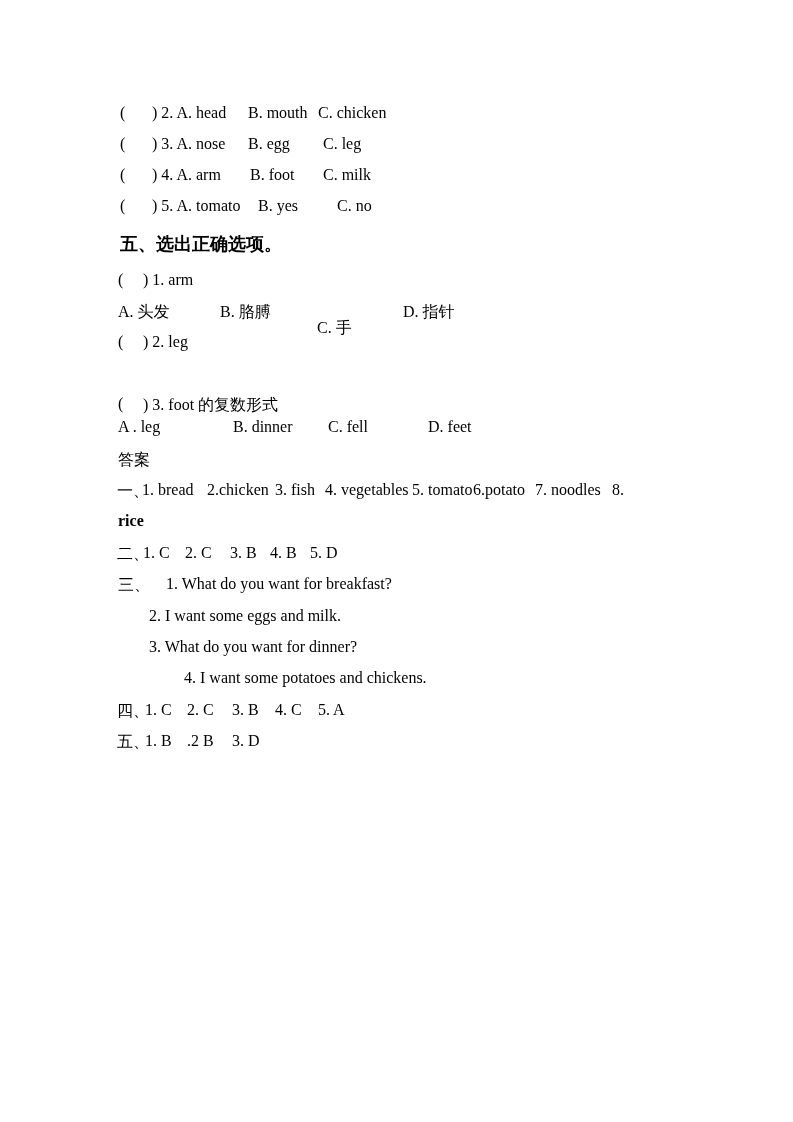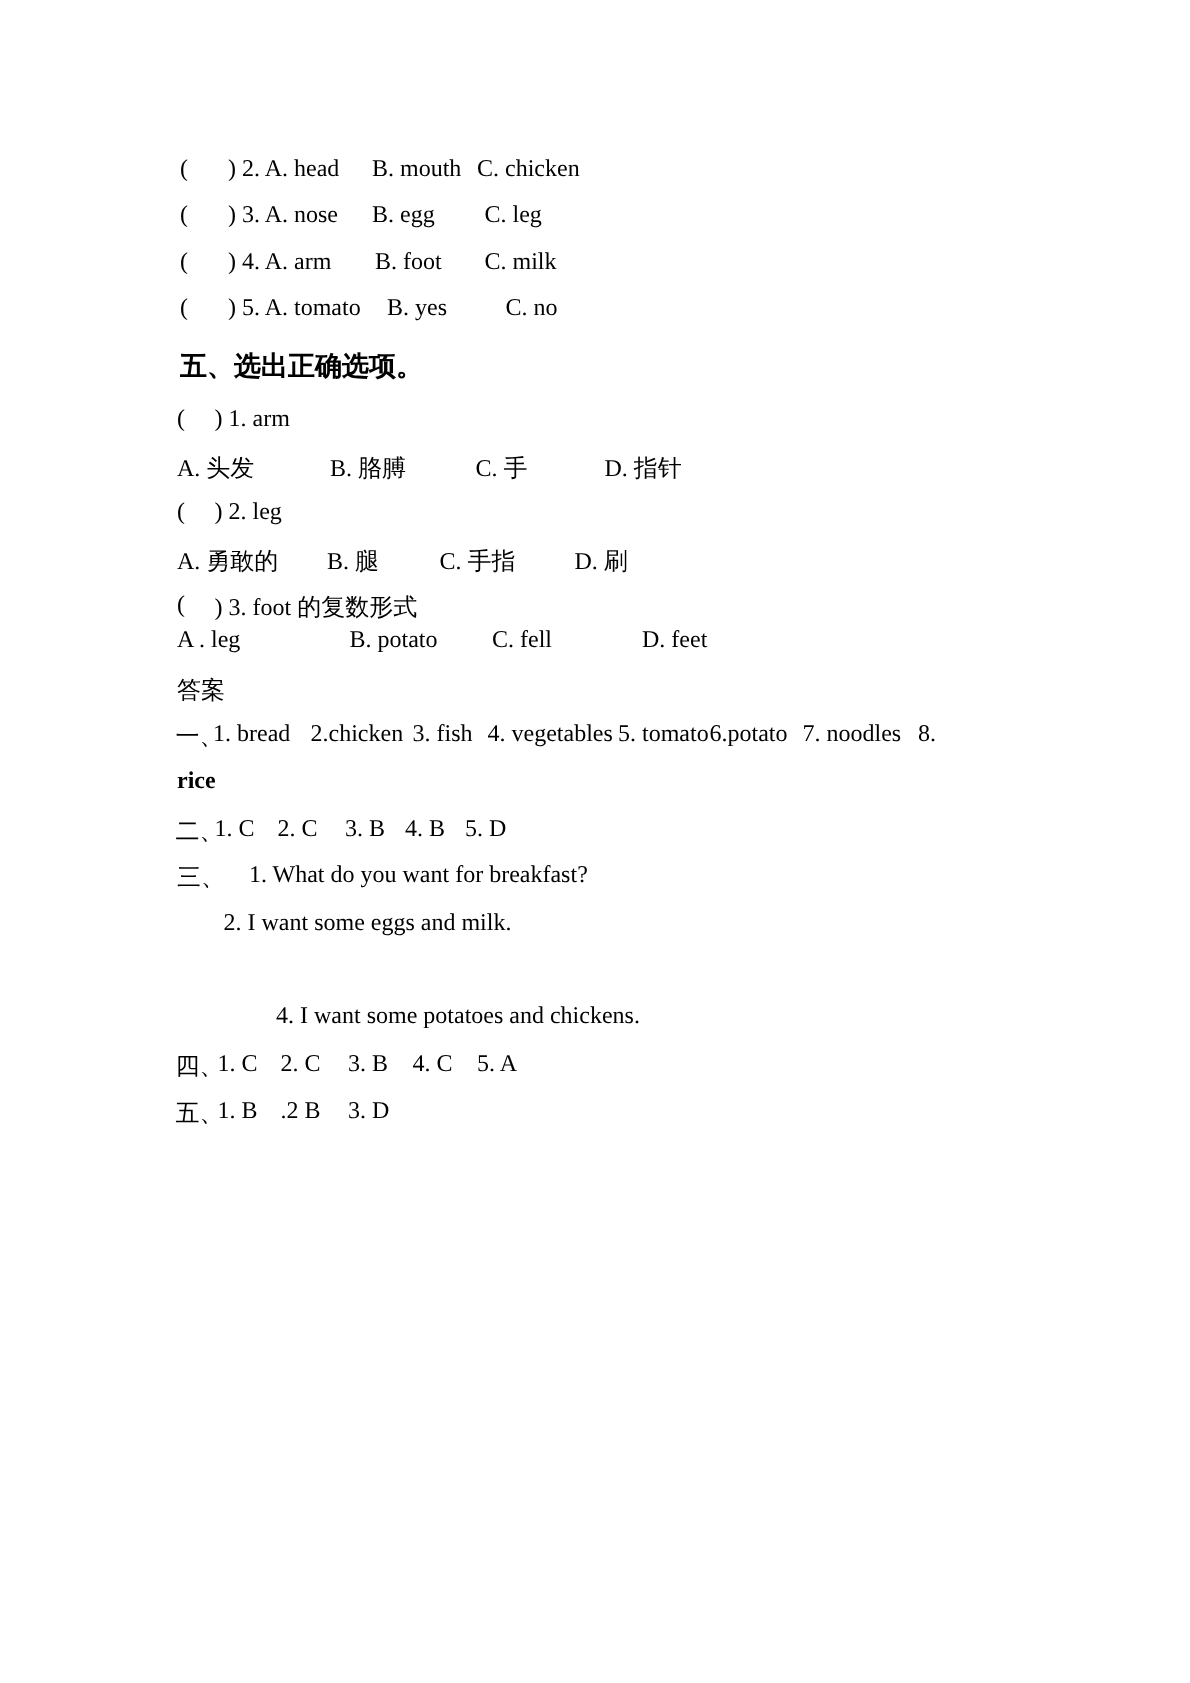--- a/index.html
+++ b/index.html
@@ -39,27 +39,27 @@
 </head>
 <body>
 
 <div class="page" id="doc">
     <div class="line" style="top: 104px;"><span class="seg" style="left: 120px;">(</span><span class="seg" style="left: 152px;">) 2. A. head</span><span class="seg" style="left: 248px;">B. mouth</span><span class="seg" style="left: 318px;">C. chicken</span></div>
     <div class="line" style="top: 135px;"><span class="seg" style="left: 120px;">(</span><span class="seg" style="left: 152px;">) 3. A. nose</span><span class="seg" style="left: 248px;">B. egg</span><span class="seg" style="left: 323px;">C. leg</span></div>
     <div class="line" style="top: 166px;"><span class="seg" style="left: 120px;">(</span><span class="seg" style="left: 152px;">) 4. A. arm</span><span class="seg" style="left: 250px;">B. foot</span><span class="seg" style="left: 323px;">C. milk</span></div>
     <div class="line" style="top: 197px;"><span class="seg" style="left: 120px;">(</span><span class="seg" style="left: 152px;">) 5. A. tomato</span><span class="seg" style="left: 258px;">B. yes</span><span class="seg" style="left: 337px;">C. no</span></div>
     <div class="line bold" style="top: 232px; font-size: 18px;"><span class="seg" style="left: 120px;">五、选出正确选项。</span></div>
     <div class="line" style="top: 271px;"><span class="seg" style="left: 118px;">(</span><span class="seg" style="left: 143px;">) 1. arm</span></div>
-    <div class="line" style="top: 302px;"><span class="seg" style="left: 118px;">A. 头发</span><span class="seg" style="left: 220px;">B. 胳膊</span><span class="seg" style="left: 317px;">C. 手</span><span class="seg" style="left: 403px;">D. 指针</span></div>
+    <div class="line" style="top: 302px;"><span class="seg" style="left: 118px;">A. 头发</span><span class="seg" style="left: 220px;">B. 胳膊</span><span class="seg" style="left: 317px; margin-top: 16px;">C. 手</span><span class="seg" style="left: 403px;">D. 指针</span></div>
     <div class="line" style="top: 333px;"><span class="seg" style="left: 118px;">(</span><span class="seg" style="left: 143px;">) 2. leg</span></div>
-    <div class="line" style="top: 364px;"><span class="seg" style="left: 118px;">A. 勇敢的</span><span class="seg" style="left: 218px;">B. 腿</span><span class="seg" style="left: 293px;">C. 手指</span><span class="seg" style="left: 383px;">D. 刷</span></div>
     <div class="line" style="top: 395px;"><span class="seg" style="left: 118px;">(</span><span class="seg" style="left: 143px;">) 3. foot 的复数形式</span></div>
-    <div class="line" style="top: 418px;"><span class="seg" style="left: 118px;">A . leg</span><span class="seg" style="left: 233px;">B. potato</span><span class="seg" style="left: 328px;">C. fell</span><span class="seg" style="left: 428px;">D. feet</span></div>
+    <div class="line" style="top: 418px;"><span class="seg" style="left: 118px;">A . leg</span><span class="seg" style="left: 233px;">B. dinner</span><span class="seg" style="left: 328px;">C. fell</span><span class="seg" style="left: 428px;">D. feet</span></div>
     <div class="line" style="top: 450px;"><span class="seg" style="left: 118px;">答案</span></div>
     <div class="line" style="top: 481px;"><span class="seg" style="left: 117px;">一、</span><span class="seg" style="left: 142px;">1. bread</span><span class="seg" style="left: 207px;">2.chicken</span><span class="seg" style="left: 275px;">3. fish</span><span class="seg" style="left: 325px;">4. vegetables</span><span class="seg" style="left: 412px;">5. tomato</span><span class="seg" style="left: 473px;">6.potato</span><span class="seg" style="left: 535px;">7. noodles</span><span class="seg" style="left: 612px;">8.</span></div>
     <div class="line" style="top: 512px; font-weight: bold;"><span class="seg" style="left: 118px;">rice</span></div>
     <div class="line" style="top: 544px;"><span class="seg" style="left: 117px;">二、</span><span class="seg" style="left: 143px;">1. C</span><span class="seg" style="left: 185px;">2. C</span><span class="seg" style="left: 230px;">3. B</span><span class="seg" style="left: 270px;">4. B</span><span class="seg" style="left: 310px;">5. D</span></div>
     <div class="line" style="top: 575px;"><span class="seg" style="left: 118px;">三、</span><span class="seg" style="left: 147px; margin-left: 19px;">1. What do you want for breakfast?</span></div>
     <div class="line" style="top: 607px;"><span class="seg" style="left: 149px;">2. I want some eggs and milk.</span></div>
+    <div class="line" style="top: 638px;"><span class="seg" style="left: 149px;">3. What do you want for dinner?</span></div>
     <div class="line" style="top: 669px;"><span class="seg" style="left: 149px; margin-left: 35px;">4. I want some potatoes and chickens.</span></div>
     <div class="line" style="top: 701px;"><span class="seg" style="left: 117px;">四、</span><span class="seg" style="left: 145px;">1. C</span><span class="seg" style="left: 187px;">2. C</span><span class="seg" style="left: 232px;">3. B</span><span class="seg" style="left: 275px;">4. C</span><span class="seg" style="left: 318px;">5. A</span></div>
     <div class="line" style="top: 732px;"><span class="seg" style="left: 117px;">五、</span><span class="seg" style="left: 145px;">1. B</span><span class="seg" style="left: 187px;">.2 B</span><span class="seg" style="left: 232px;">3. D</span></div>
   </div>
 
 </body></html>

